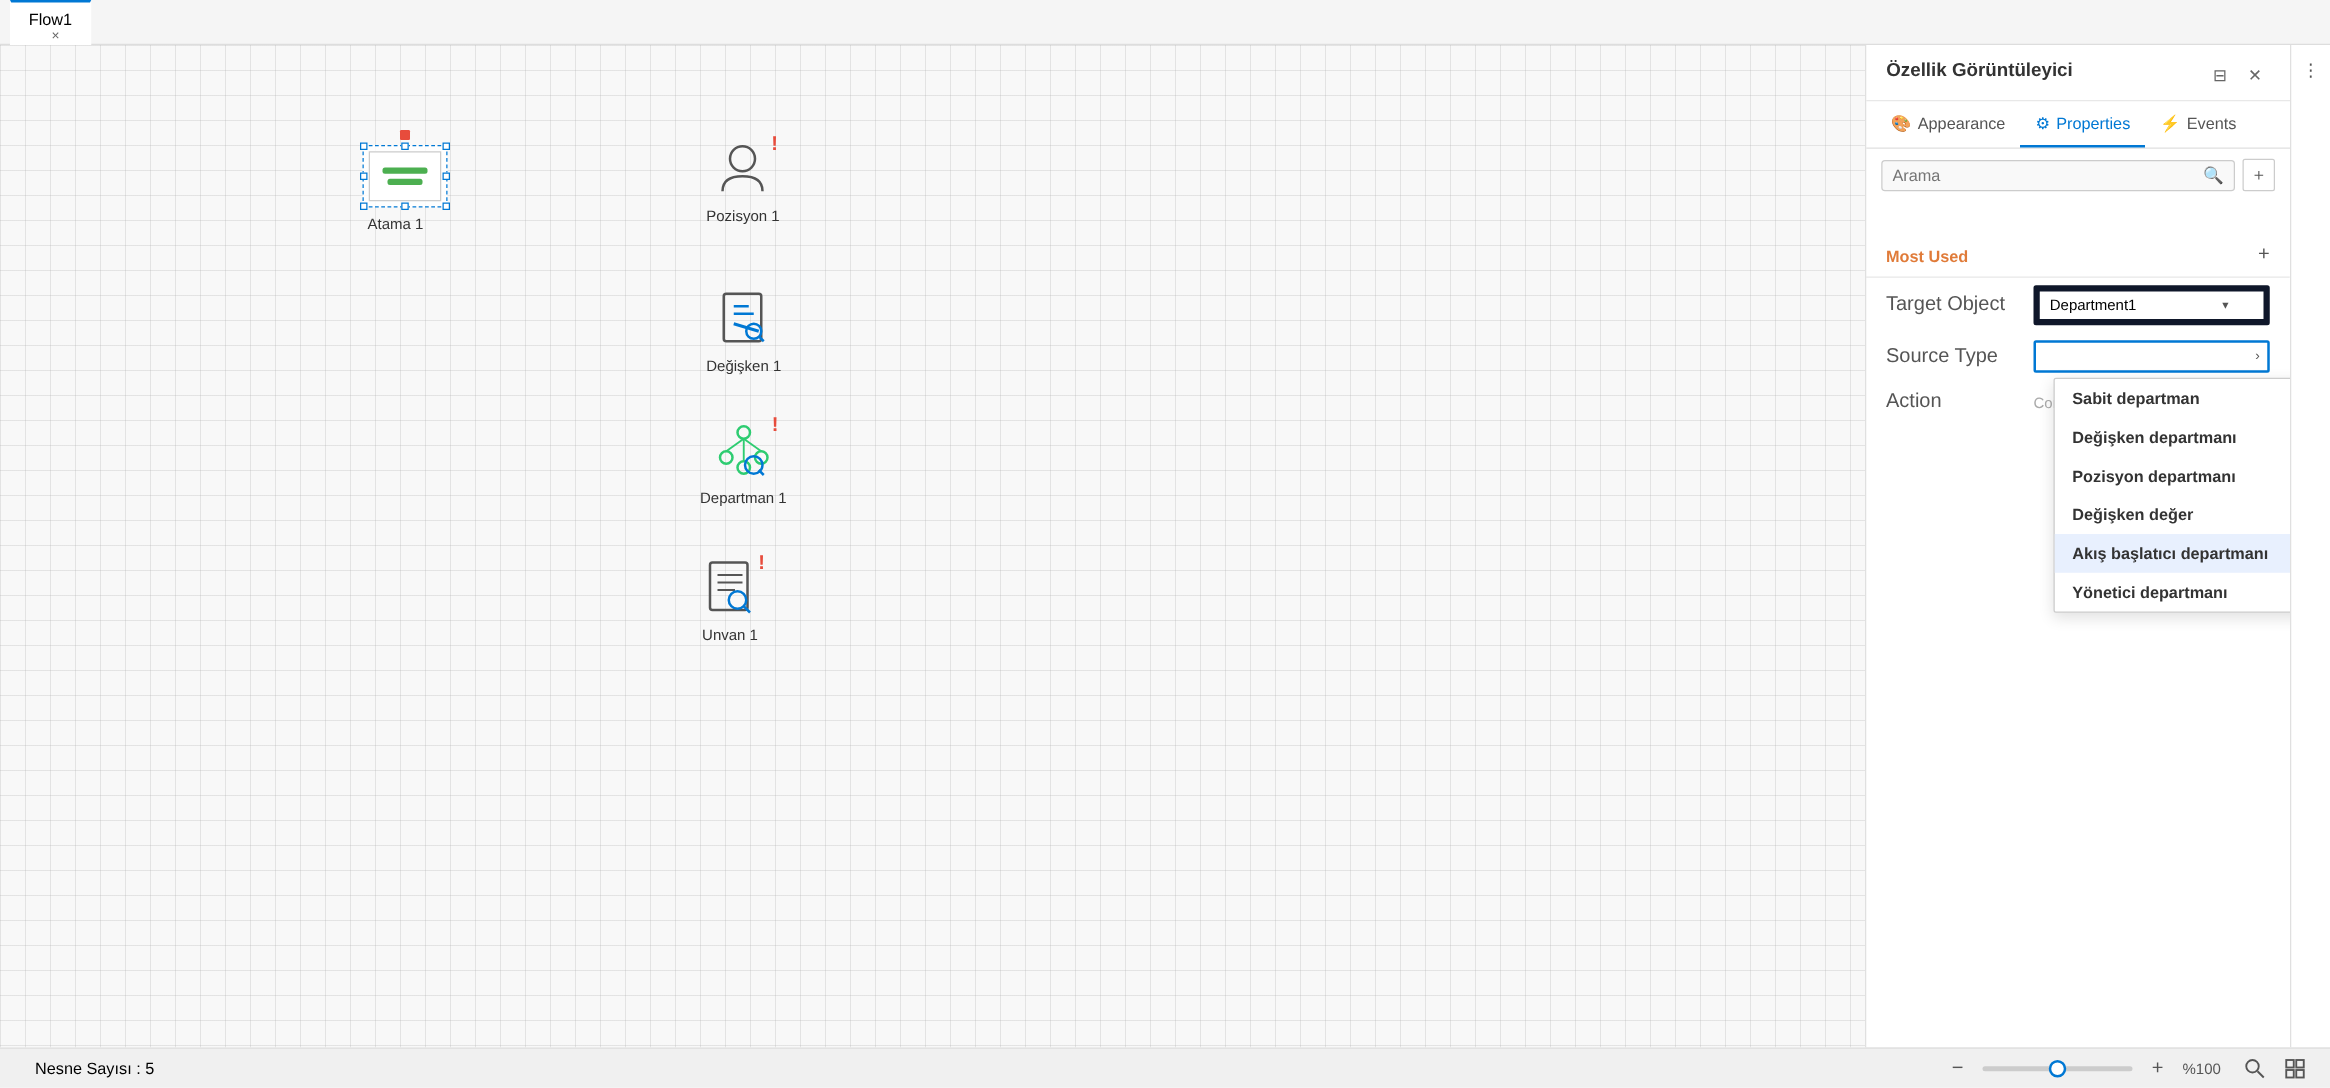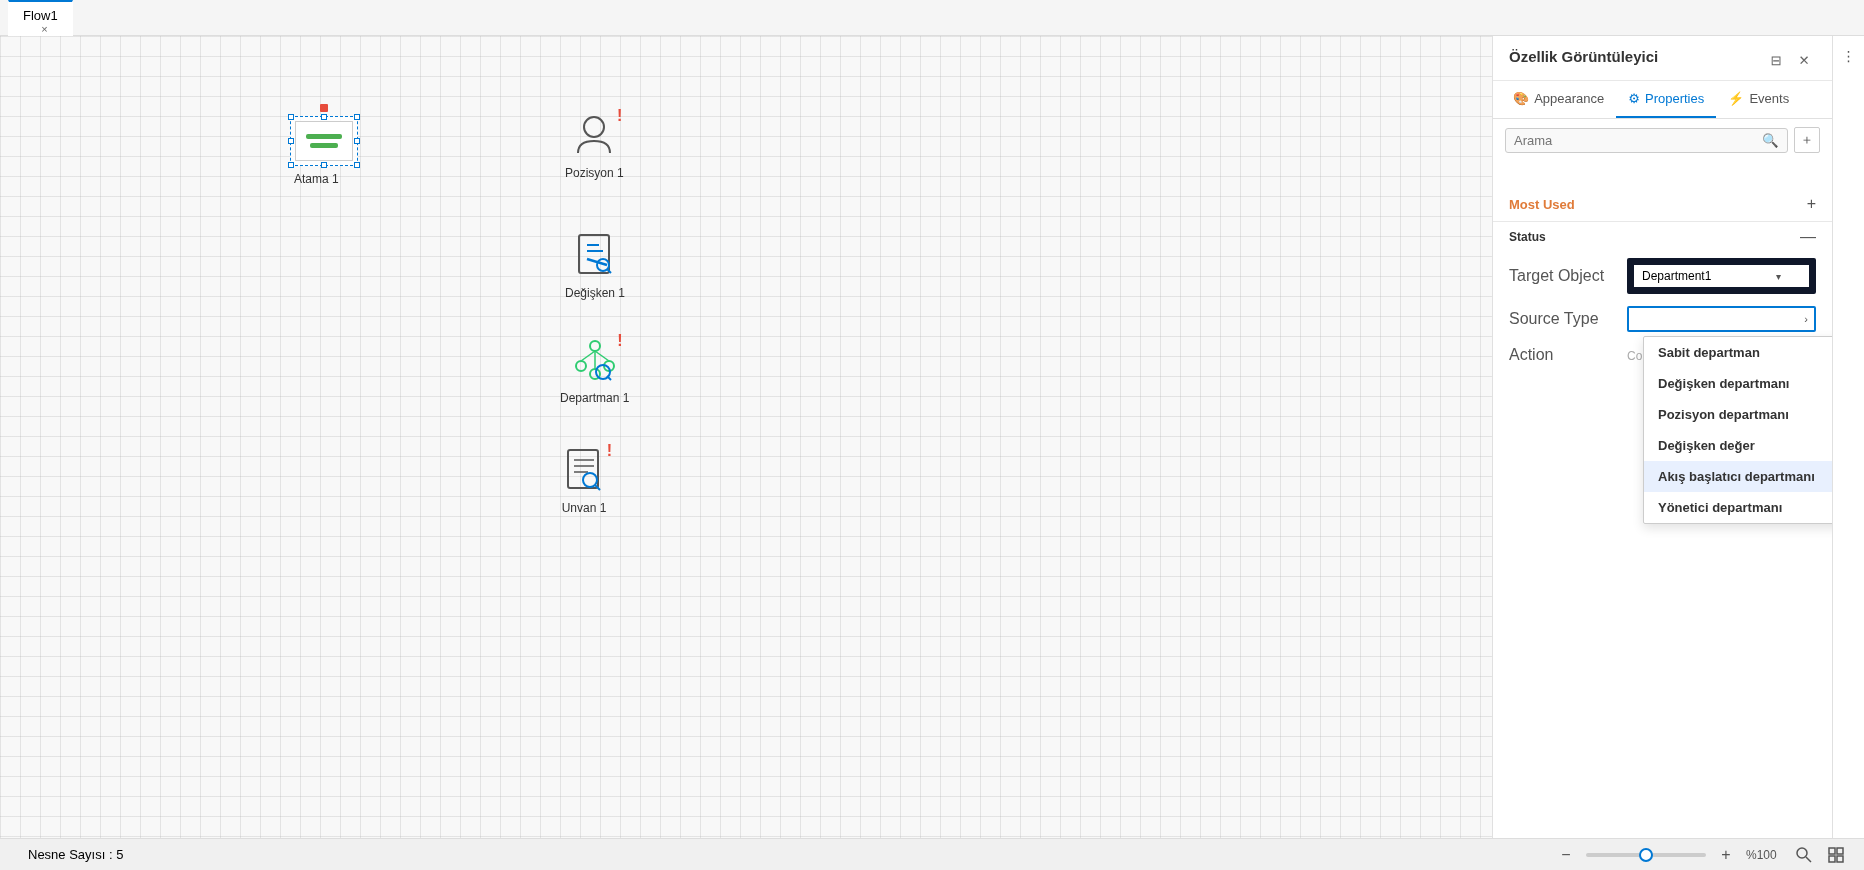--- a/index.html
+++ b/index.html
@@ -352,21 +352,21 @@
       color: #555;
       min-width: 110px;
       flex-shrink: 0;
     }
     .prop-value {
       flex: 1;
       position: relative;
     }
     .dropdown-btn {
       width: 100%;
-      border: 7px solid #0f172a;
+      border: 5px solid #0f172a;
       border-radius: 2px;
       background: white;
       padding: 4px 28px 4px 8px;
       font-size: 12px;
       cursor: pointer;
       text-align: left;
       position: relative;
       display: flex;
       align-items: center;
       justify-content: space-between;
@@ -587,24 +587,20 @@
 
     <div class="panel-content">
 
       <div class="section-header">
         <span>Most Used</span>
         <button class="section-header-btn">+</button>
       </div>
 
       <hr class="divider-line">
 
-      <div class="prop-section-title">
-        <span>Status</span>
-        <button class="minus-btn">—</button>
-      </div>
 
       <div class="prop-row">
         <span class="prop-label">Target Object</span>
         <div class="prop-value">
           <button class="dropdown-btn">
             <span>Department1</span>
             <span class="chevron">▾</span>
           </button>
         </div>
       </div>

